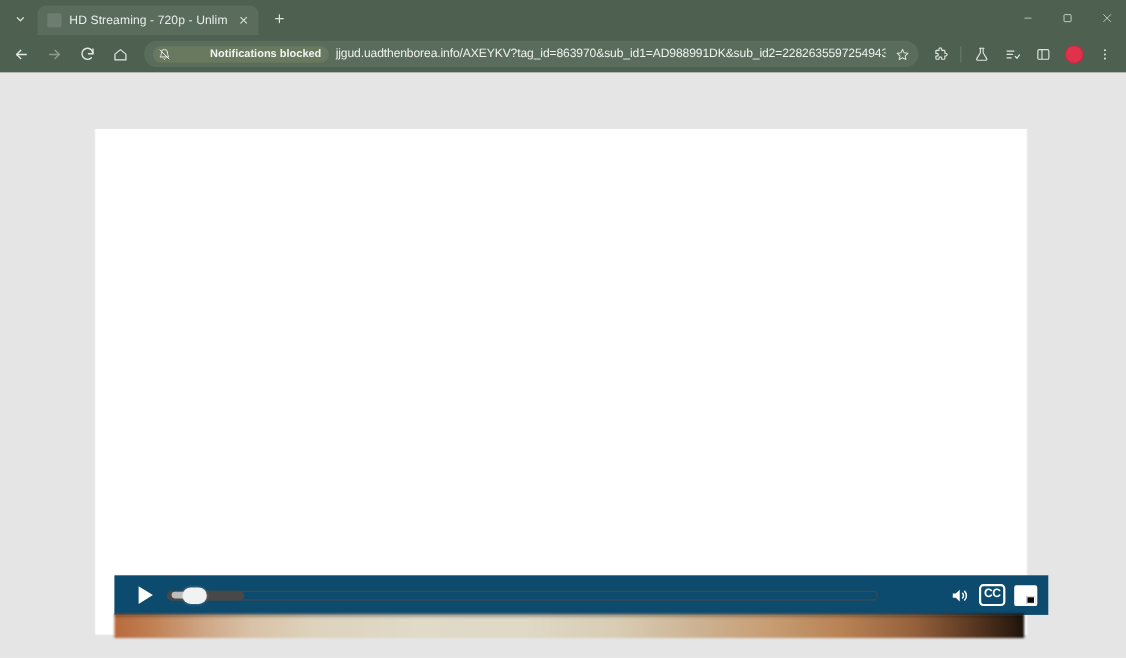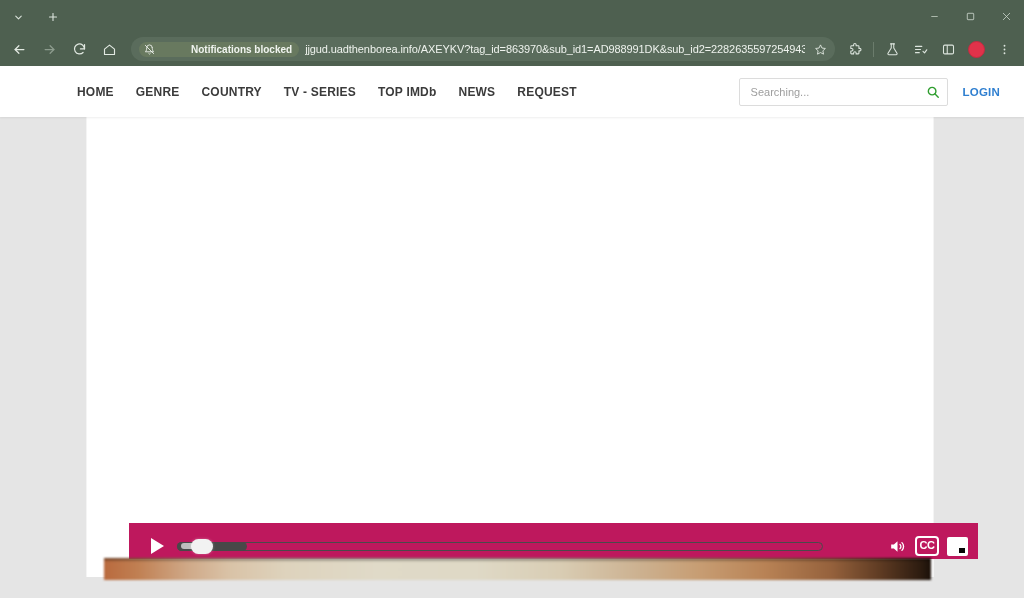--- a/index.html
+++ b/index.html
@@ -306,26 +306,25 @@
     background: rgba(0,0,0,0.045);
   }
 
   
   .player {
     position: absolute;
     left: 104px;
     bottom: 39px;
     width: 827px;
     height: 36px;
-    background: #be185d;
-    display: flex;
-    align-items: flex-end;
+    background: #0c4a6e;
+    display: flex;
+    align-items: center;
     padding: 0 8px 0 14px;
     z-index: 4;
-    margin-left: 25px;
   }
   .play-btn {
     width: 26px;
     height: 26px;
     display: flex;
     align-items: center;
     justify-content: center;
     flex: 0 0 auto;
     margin-right: 8px;
   }
@@ -462,20 +461,30 @@
     <div class="tabstrip">
 
       <div class="tab-list-btn">
         <span>
           <svg width="11" height="11" viewBox="0 0 24 24" fill="none" stroke="currentColor" stroke-width="2.4" stroke-linecap="round" stroke-linejoin="round">
               <polyline points="6 9 12 15 18 9"></polyline>
             </svg>
         </span>
       </div>
 
+      <div class="tab">
+        <div class="tab-favicon"></div>
+        <div class="tab-title">HD Streaming - 720p - Unlim</div>
+        <div class="tab-close">
+          <svg width="9" height="9" viewBox="0 0 24 24" fill="none" stroke="currentColor" stroke-width="2.6" stroke-linecap="round">
+              <line x1="5" y1="5" x2="19" y2="19"></line>
+              <line x1="19" y1="5" x2="5" y2="19"></line>
+            </svg>
+        </div>
+      </div>
 
       <div class="new-tab">
         <svg width="12" height="12" viewBox="0 0 24 24" fill="none" stroke="currentColor" stroke-width="2.2" stroke-linecap="round">
             <line x1="12" y1="5" x2="12" y2="19"></line>
             <line x1="5" y1="12" x2="19" y2="12"></line>
           </svg>
       </div>
 
       <div class="tabstrip-spacer"></div>
 
@@ -598,45 +607,20 @@
               <circle cx="12" cy="12" r="1.7"></circle>
               <circle cx="12" cy="19" r="1.7"></circle>
             </svg>
         </span>
       </div>
     </div>
   </div>
 
   <div class="viewport">
 
-    <div class="site-header">
-      <div class="site-nav">
-        <a class="nav-link">HOME</a>
-        <a class="nav-link">GENRE</a>
-        <a class="nav-link">COUNTRY</a>
-        <a class="nav-link">TV - SERIES</a>
-        <a class="nav-link">TOP IMDb</a>
-        <a class="nav-link">NEWS</a>
-        <a class="nav-link">REQUEST</a>
-      </div>
-
-      <div class="header-spacer"></div>
-
-      <div class="search-wrap">
-        <input class="search-input" type="text" placeholder="Searching..." style="">
-        <div class="search-icon">
-          <svg width="14" height="14" viewBox="0 0 24 24" fill="none" stroke="currentColor" stroke-width="2.4" stroke-linecap="round">
-              <circle cx="10.5" cy="10.5" r="6.5"></circle>
-              <line x1="15.5" y1="15.5" x2="21" y2="21"></line>
-            </svg>
-        </div>
-      </div>
-
-      <a class="login-link">LOGIN</a>
-    </div>
 
     <div class="page-body">
 
       <div class="content-col"></div>
       <div class="scroll-shadow-left"></div>
       <div class="scroll-shadow-right"></div>
 
       <div class="player">
 
         <div class="play-btn">

